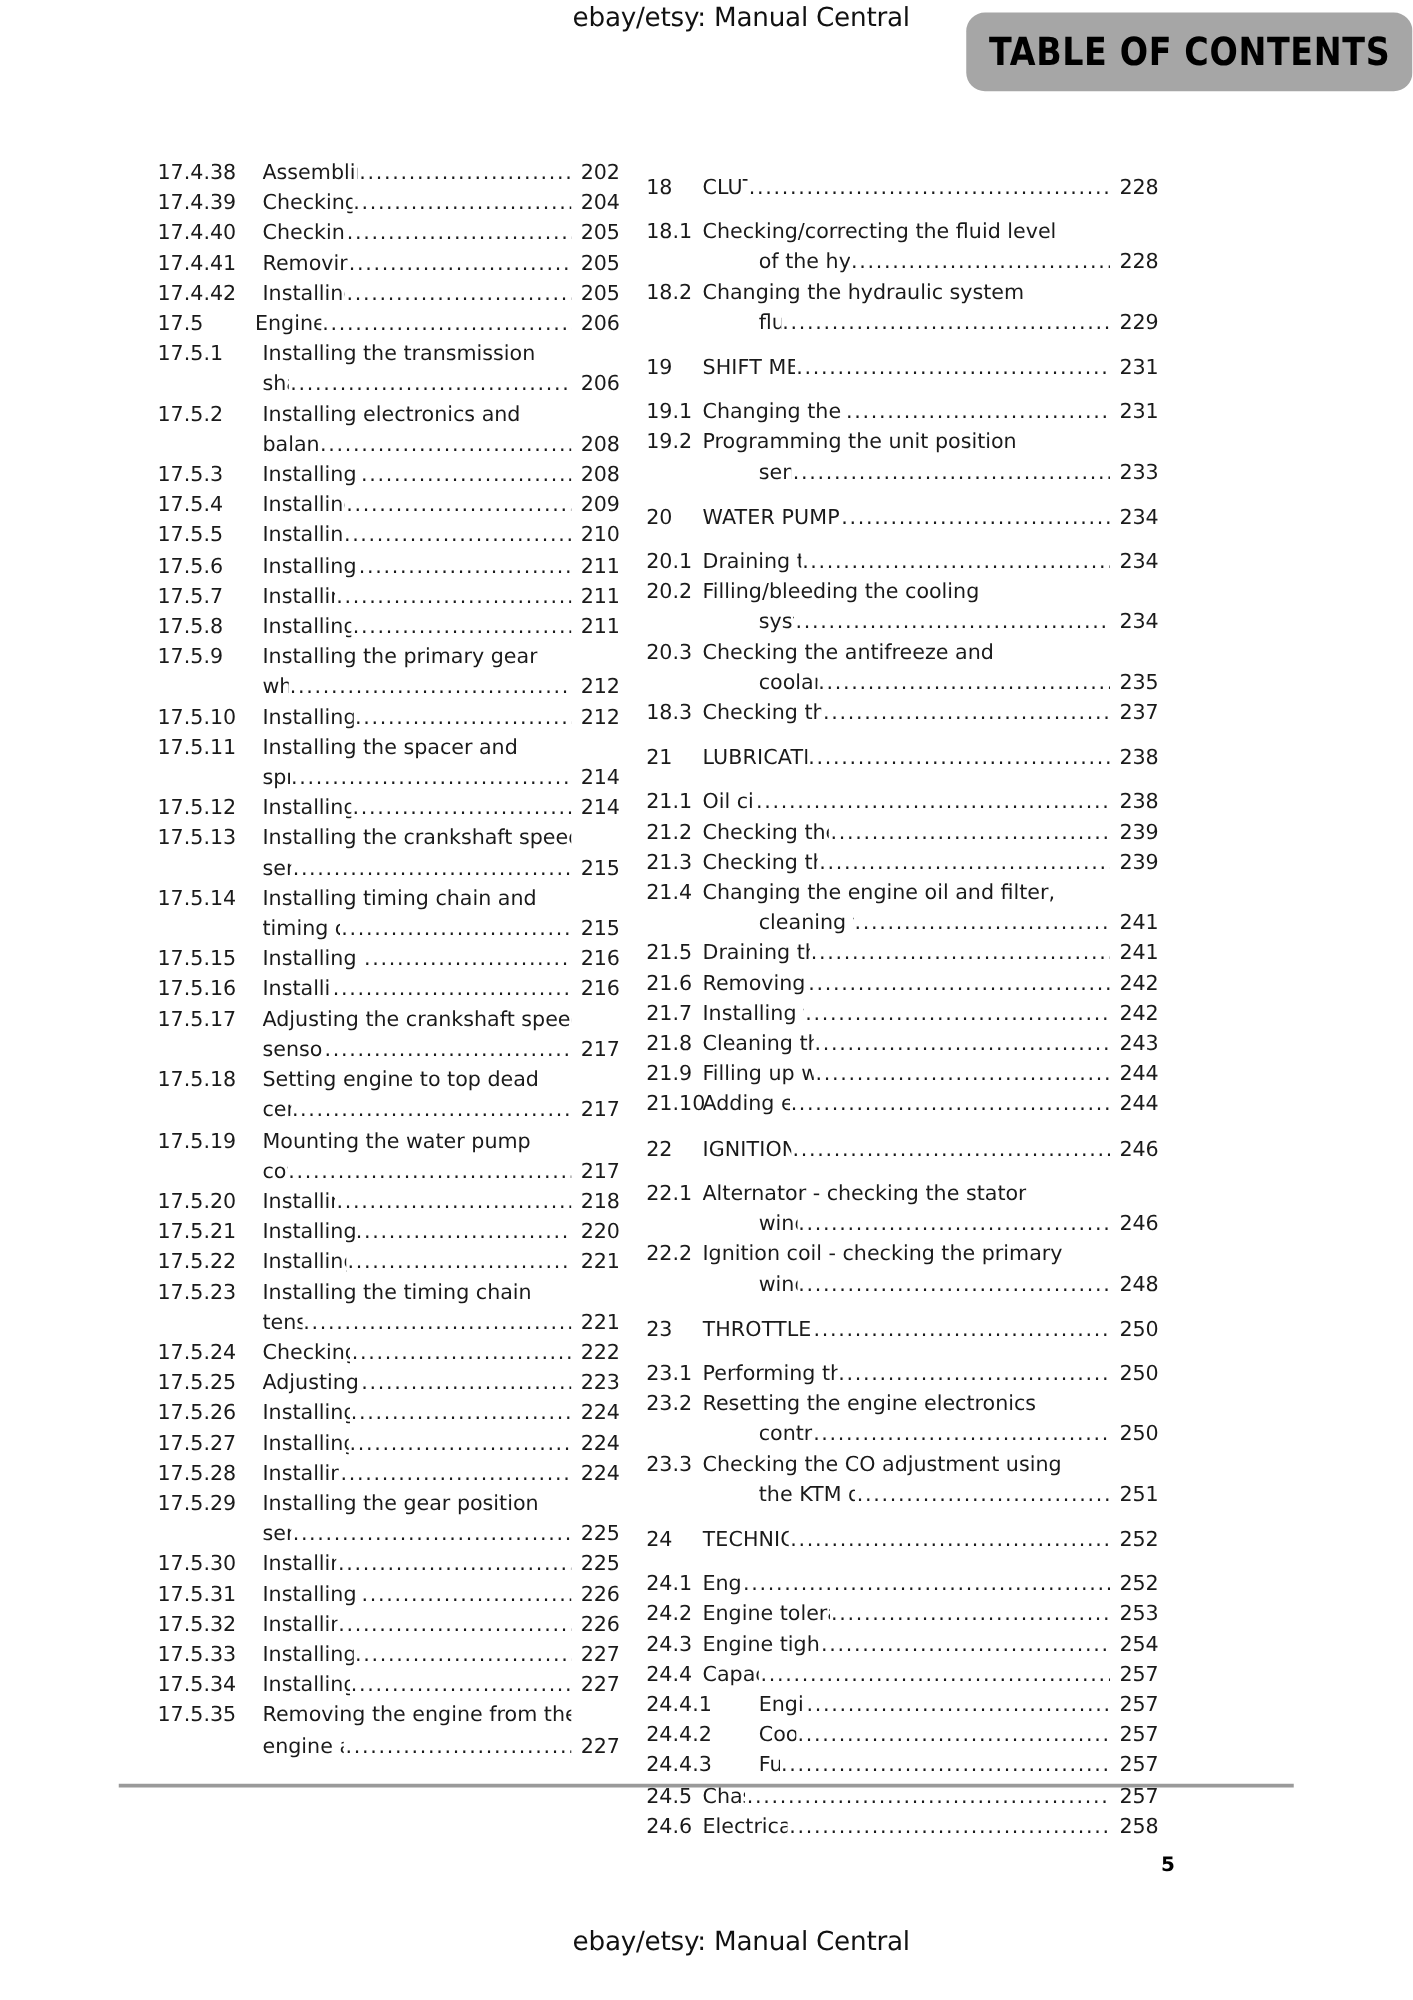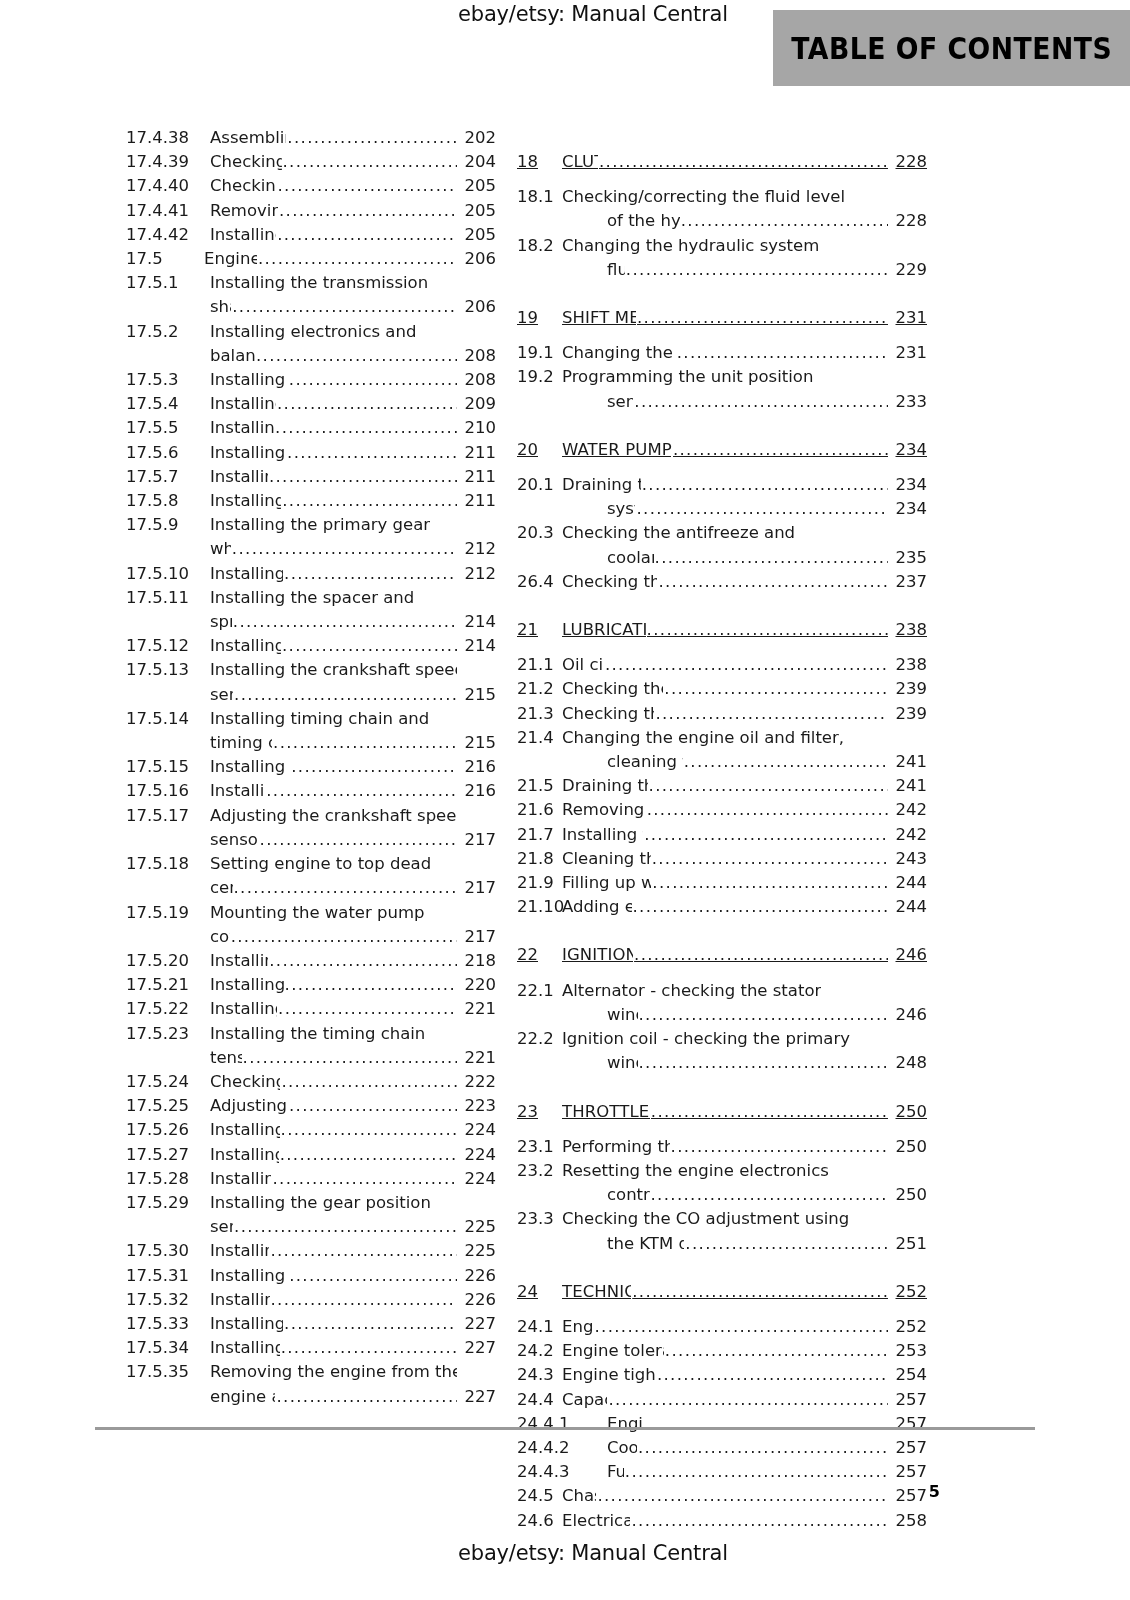--- a/index.html
+++ b/index.html
@@ -31,25 +31,26 @@
   }
   .watermark.top { top: 2px; }
   .watermark.bottom { top: 1541px; }
 
   
   .header-banner {
     position: absolute;
     left: 773px;
     top: 10px;
     width: 357px;
-    height: 76px;
+    height: 63px;
     background: #a6a6a6;
     display: flex;
     align-items: center;
     justify-content: center;
+    border-radius: 15px;
   }
   .header-banner-title {
     font-family: "DejaVu Sans", "Liberation Sans", sans-serif;
     font-weight: bold;
     font-size: 31px;
     letter-spacing: 0.6px;
     color: #000000;
     transform: scaleX(0.86);
     transform-origin: center;
     white-space: nowrap;
@@ -134,21 +135,21 @@
 
   
   .col-right .lvl1 .toc-num { width: 45px; }
   .col-right .lvl2 .toc-num { width: 45px; }
   .col-right .lvl3 .toc-num { width: 90px; }
   .col-right .toc-page { width: 34px; }
   .col-right .lvl1 .toc-title-wrap { margin-left: 0px; }
   .col-right .toc-cont.c-lvl2 .cont-pad { width: 90px; flex: 0 0 auto; }
 
   
-  .col-right .chapter { margin-top: 24px; text-decoration: underline; }
+  .col-right .chapter { margin-top: 12px; }
   .col-right .chapter + .toc-entry { margin-top: 11px; }
 
   .toc-title.caps { letter-spacing: 0.1px; }
 
   
   .footer-rule {
     position: absolute;
     left: 95px;
     top: 1427px;
     width: 940px;
@@ -768,20 +769,27 @@
         <div class="toc-line">
           <span class="toc-num">20.1</span>
           <span class="toc-title-wrap">
             <span class="toc-title">Draining the coolant</span>
             <span class="toc-dots">................................................................................</span>
           </span>
           <span class="toc-page">234</span>
         </div>
       </div>
       <div class="toc-entry lvl2">
+        <div class="toc-line">
+          <span class="toc-num">20.2</span>
+          <span class="toc-title-wrap">
+            <span class="toc-title">Filling/bleeding the cooling</span>
+          </span>
+          <span class="toc-page"></span>
+        </div>
         <div class="toc-cont c-lvl2">
           <span class="cont-pad"></span>
           <span class="toc-title-wrap">
             <span class="toc-title">system</span>
             <span class="toc-dots">................................................................................</span>
           </span>
           <span class="toc-page">234</span>
         </div>
       </div>
       <div class="toc-entry lvl2">
@@ -796,21 +804,21 @@
           <span class="cont-pad"></span>
           <span class="toc-title-wrap">
             <span class="toc-title">coolant level</span>
             <span class="toc-dots">................................................................................</span>
           </span>
           <span class="toc-page">235</span>
         </div>
       </div>
       <div class="toc-entry lvl2">
         <div class="toc-line">
-          <span class="toc-num">26.4</span>
+          <span class="toc-num">18.3</span>
           <span class="toc-title-wrap">
             <span class="toc-title">Checking the coolant level</span>
             <span class="toc-dots">................................................................................</span>
           </span>
           <span class="toc-page">237</span>
         </div>
       </div>
       <div class="toc-entry lvl1 chapter">
         <div class="toc-line">
           <span class="toc-num">21</span>

